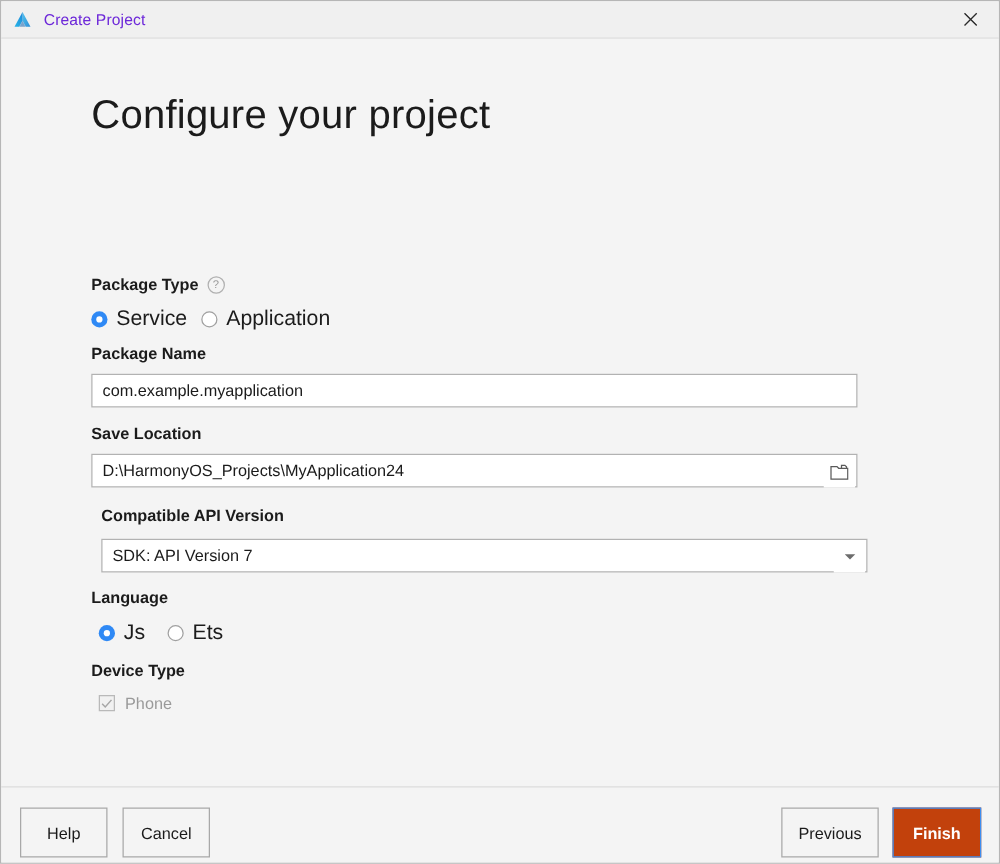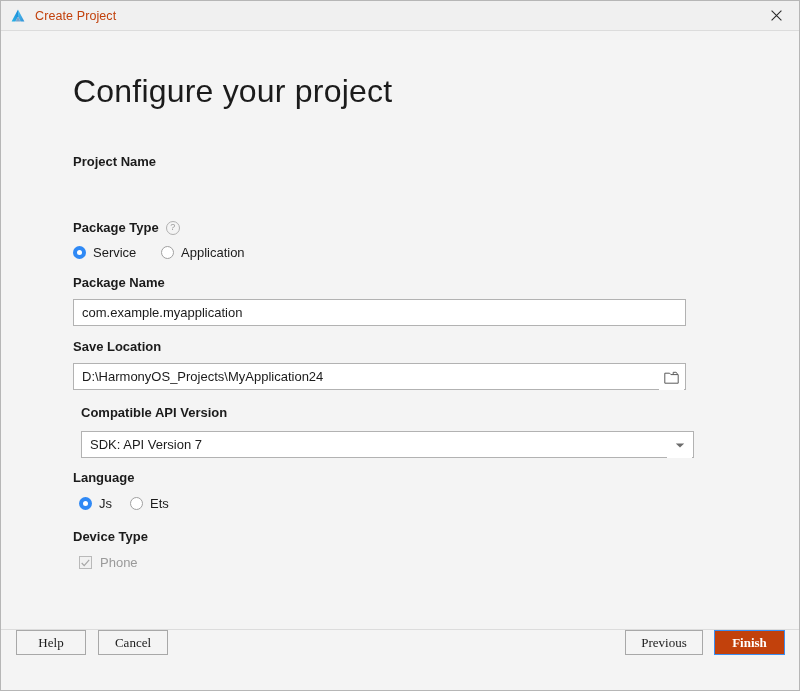--- a/index.html
+++ b/index.html
@@ -42,21 +42,21 @@
   }
   .app-icon {
     width: 16px;
     height: 16px;
     margin-right: 9px;
     flex: 0 0 auto;
     display: block;
   }
   .title-text {
     font-size: 12.5px;
-    color: #c2410c;
+    color: #6d28d9;
     letter-spacing: .1px;
   }
   .close-btn {
     position: absolute;
     right: 0;
     top: 0;
     width: 46px;
     height: 28px;
     display: flex;
     align-items: center;
@@ -163,21 +163,21 @@
     background: #2f89f5;
   }
   .radio.checked::after {
     content: "";
     position: absolute;
     left: 4px; top: 4px;
     width: 5px; height: 5px;
     border-radius: 50%;
     background: #ffffff;
   }
-  .radio-label { font-size: 13px; color: #1b1b1b; }
+  .radio-label { font-size: 17px; color: #1b1b1b; }
 
   
   .check-row { display: flex; align-items: center; }
   .checkbox {
     width: 13px;
     height: 13px;
     box-sizing: border-box;
     border: 1px solid #b9b9b9;
     background: #f1f1f1;
     margin-right: 8px;
@@ -210,31 +210,31 @@
   .footer {
     height: 60px;
     min-height: 60px;
     background: #f4f4f4;
     border-top: 1px solid #dcdcdc;
     position: relative;
   }
   .btn {
     position: absolute;
     box-sizing: border-box;
-    height: 25px;
+    height: 40px;
     font-size: 13px;
-    font-family: Liberation Serif, serif;
+    font-family: Liberation Sans, sans-serif;
     display: flex;
     align-items: center;
     justify-content: center;
     background: #f4f4f4;
     border: 1px solid #a8a8a8;
     color: #1b1b1b;
     cursor: default;
-    top: 0;
+    top: 16px;
   }
   .btn.primary {
     background: #c2410c;
     border: 1px solid #3d8ef0;
     color: #ffffff;
     font-weight: bold;
   }
 
   
   .abs { position: absolute; }
@@ -266,21 +266,20 @@
         <path d="M0.6 0.6 L10.4 10.4 M10.4 0.6 L0.6 10.4" stroke="#2a2a2a" stroke-width="1.1" fill="none"></path>
       </svg>
     </div>
   </div>
 
   <div class="content">
 
     <h1 class="page-title">Configure your project</h1>
 
     <div class="group abs" style="left:72px; top:123px;">
-      <div class="field-label">Project Name</div>
     </div>
 
     <div class="group abs" style="left:72px; top:189px;">
       <div class="field-label">
         <span>Package Type</span>
         <span class="help-icon">?</span>
       </div>
       <div class="radio-row" style="margin-top:10px;">
         <div class="radio-item" style="width:88px;">
           <span class="radio checked"></span>

